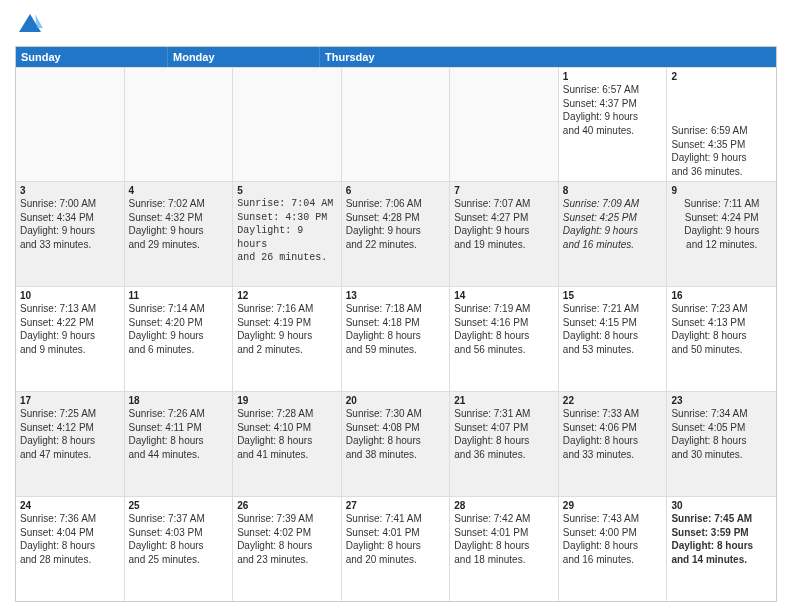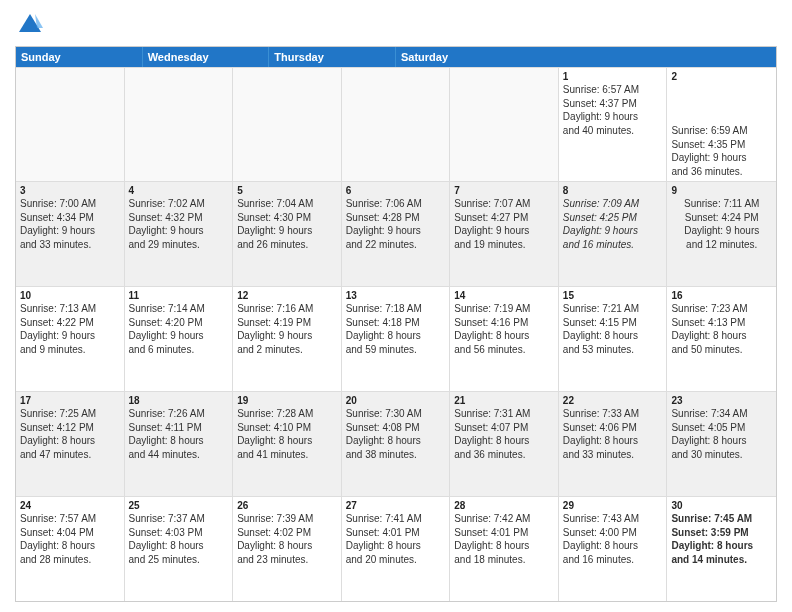--- a/index.html
+++ b/index.html
@@ -60,21 +60,21 @@
       color: #555;
     }
     .calendar {
       flex: 1;
       display: flex;
       flex-direction: column;
       border: 1px solid #ccc;
     }
     .cal-header-row {
       display: grid;
-      grid-template-columns: repeat(6, 1fr);
+      grid-template-columns: repeat(5, 1fr);
       background: #2176c7;
     }
     .cal-header-cell {
       color: #fff;
       font-size: 11px;
       font-weight: bold;
       padding: 4px 5px;
       border-right: 1px solid #3a8fd4;
       text-align: left;
     }
@@ -130,23 +130,22 @@
     </div>
     <div class="title-block">
       <div class="month-title"></div>
       <div class="location"></div>
     </div>
   </div>
 
   <div class="calendar">
     <div class="cal-header-row">
     <div class="cal-header-cell">Sunday</div>
-        <div class="cal-header-cell">Wednesday</div>
+        <div class="cal-header-cell">Monday</div>
         <div class="cal-header-cell">Thursday</div>
-        <div class="cal-header-cell">Saturday</div>
       </div>
     <div class="cal-body">
     <div class="cal-week">
           <div class="cal-cell empty"></div>
           <div class="cal-cell empty"></div>
           <div class="cal-cell empty"></div>
           <div class="cal-cell empty"></div>
           <div class="cal-cell empty"></div>
           <div class="cal-cell">
             <div class="day-num">1</div>
@@ -173,21 +172,21 @@
           </div>
           <div class="cal-cell shaded">
             <div class="day-num">4</div>
             <div class="day-detail" style="white-space: pre-line;">Sunrise: 7:02 AM
 Sunset: 4:32 PM
 Daylight: 9 hours
 and 29 minutes.</div>
           </div>
           <div class="cal-cell shaded">
             <div class="day-num">5</div>
-            <div class="day-detail" style="white-space: pre-line;">Sunrise: 7:04 AM
+            <div class="day-detail" style="white-space: pre-line; font-family: Liberation Mono, monospace;">Sunrise: 7:04 AM
 Sunset: 4:30 PM
 Daylight: 9 hours
 and 26 minutes.</div>
           </div>
           <div class="cal-cell shaded">
             <div class="day-num">6</div>
             <div class="day-detail" style="white-space: pre-line;">Sunrise: 7:06 AM
 Sunset: 4:28 PM
 Daylight: 9 hours
 and 22 minutes.</div>
@@ -312,21 +311,21 @@
             <div class="day-num">23</div>
             <div class="day-detail" style="white-space: pre-line;">Sunrise: 7:34 AM
 Sunset: 4:05 PM
 Daylight: 8 hours
 and 30 minutes.</div>
           </div>
         </div>
         <div class="cal-week">
           <div class="cal-cell">
             <div class="day-num">24</div>
-            <div class="day-detail" style="white-space: pre-line;">Sunrise: 7:57 AM
+            <div class="day-detail" style="white-space: pre-line;">Sunrise: 7:36 AM
 Sunset: 4:04 PM
 Daylight: 8 hours
 and 28 minutes.</div>
           </div>
           <div class="cal-cell">
             <div class="day-num">25</div>
             <div class="day-detail" style="white-space: pre-line;">Sunrise: 7:37 AM
 Sunset: 4:03 PM
 Daylight: 8 hours
 and 25 minutes.</div>

